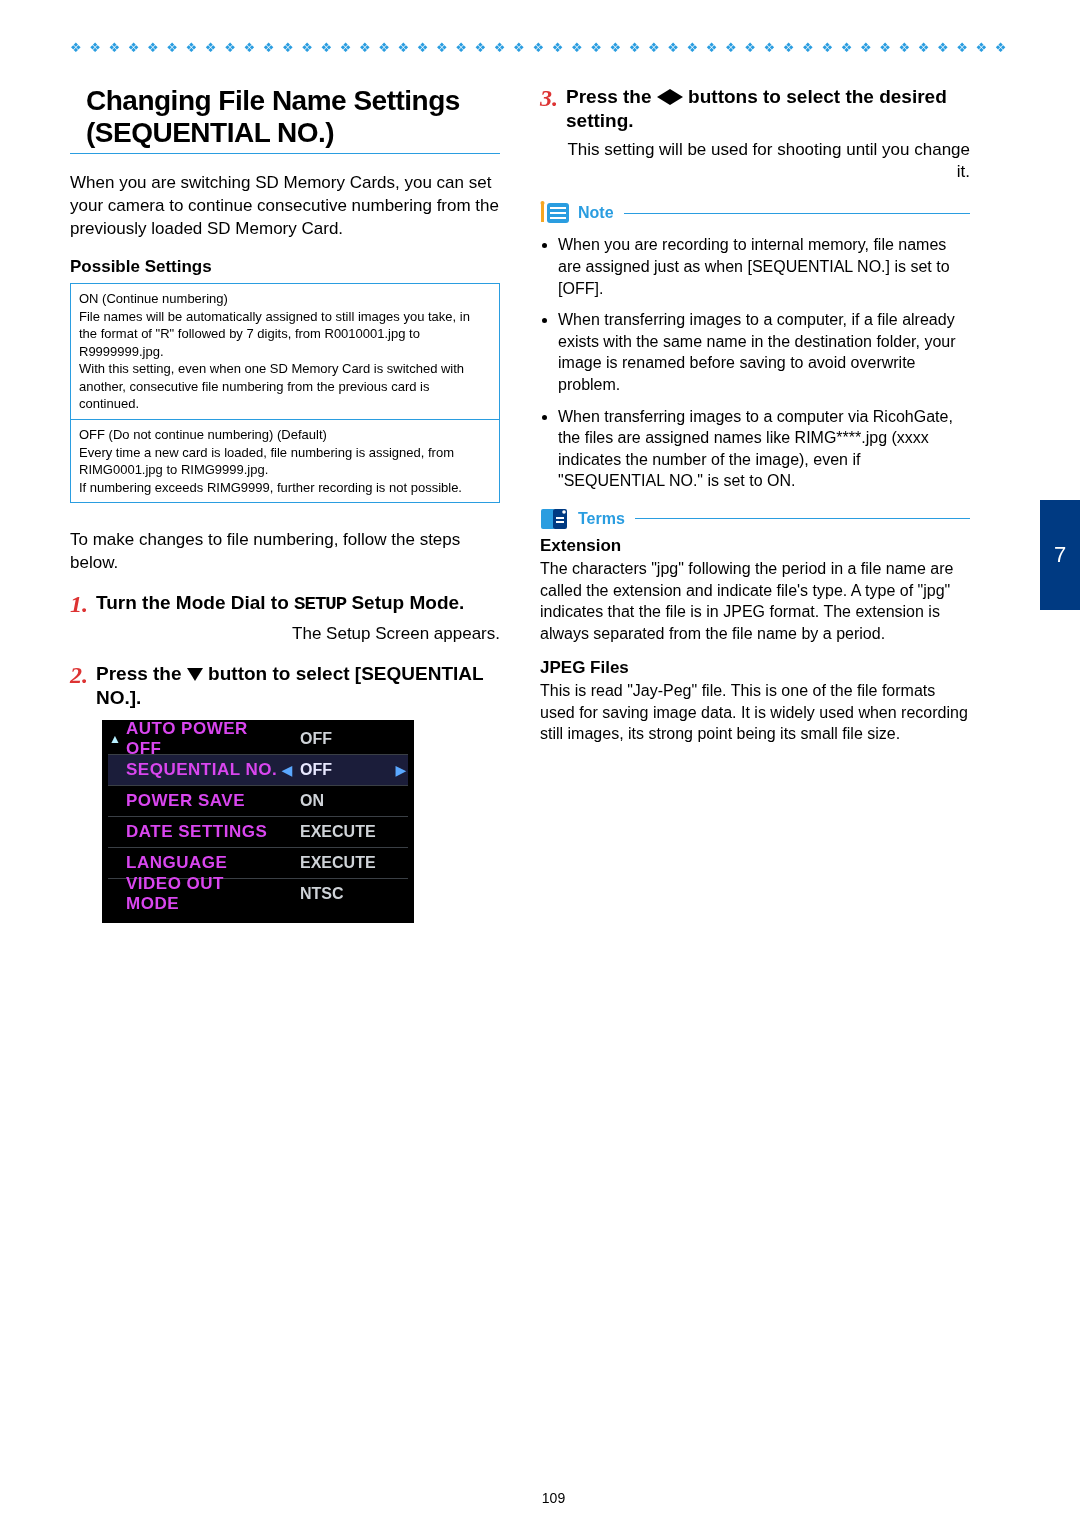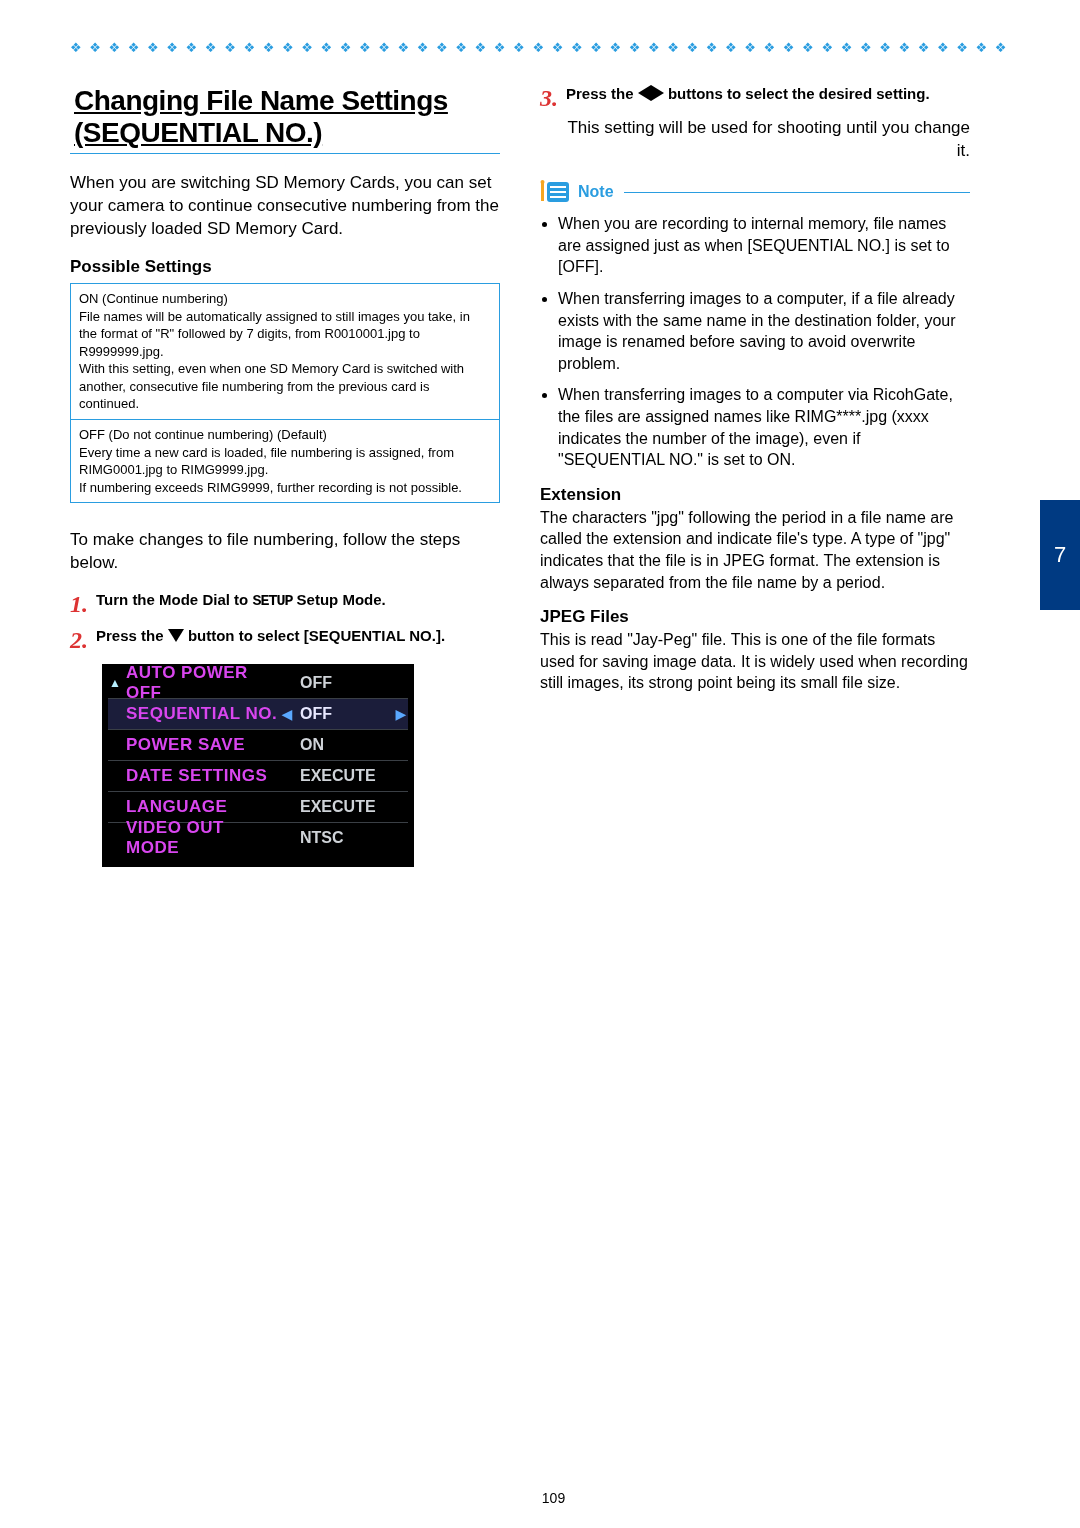--- a/index.html
+++ b/index.html
@@ -29,23 +29,22 @@
     gap: 40px;
   }
   .col {
     width: 430px;
   }
   h1.title {
     font-family: "Arial Black", Arial, sans-serif;
     font-weight: 900;
     font-size: 28px;
     line-height: 1.15;
-    margin: 0 0 4px 4px;
+    margin: 0 0 4px 16px;
     letter-spacing: -0.5px;
-    text-decoration: underline;
   }
   .title-rule {
     border: none;
     border-top: 1px solid #2a9de0;
     margin: 4px 0 18px 0;
   }
   p {
     font-size: 17px;
     line-height: 1.35;
     margin: 0 0 16px 0;
@@ -74,21 +73,21 @@
   .step-num {
     color: #d33;
     font-weight: bold;
     font-style: italic;
     font-size: 24px;
     font-family: Georgia, serif;
     margin-right: 8px;
     line-height: 1.1;
   }
   .step-text {
-    font-size: 15px;
+    font-size: 19px;
     font-weight: bold;
     line-height: 1.25;
   }
   .step-body {
     font-size: 17px;
     margin: 6px 0 16px 26px;
     line-height: 1.35;
     text-align: right;
   }
   .setup-label {
@@ -261,20 +260,21 @@
       </div>
 
       <p style="margin-top:26px">To make changes to file numbering, follow the steps below.</p>
 
       <div class="step">
         <span class="step-num">1.</span>
         <span class="step-text">
           <span>Turn the Mode Dial to </span><span class="setup-label">SETUP</span><span> Setup Mode.</span>
         </span>
       </div>
+      <div class="step-body">The Setup Screen appears.</div>
 
       <div class="step">
         <span class="step-num">2.</span>
         <span class="step-text">
           <span>Press the </span><span class="tri-down"></span><span> button to select [SEQUENTIAL NO.].</span>
         </span>
       </div>
 
       <div class="lcd">
         <div class="lcd-row">
@@ -348,20 +348,33 @@
           <span class="callout-rule"></span>
         </div>
         <ul class="bullets">
           <li>When you are recording to internal memory, file names are assigned just as when [SEQUENTIAL NO.] is set to [OFF].</li>
           <li>When transferring images to a computer, if a file already exists with the same name in the destination folder, your image is renamed before saving to avoid overwrite problem.</li>
           <li>When transferring images to a computer via RicohGate, the files are assigned names like RIMG****.jpg (xxxx indicates the number of the image), even if "SEQUENTIAL NO." is set to ON.</li>
         </ul>
       </div>
 
       <div class="callout">
+        <div class="callout-head">
+          <span class="callout-icon">
+            <svg width="32" height="24" viewBox="0 0 32 24">
+              <rect x="1" y="2" width="14" height="20" rx="2" fill="#2a9de0"></rect>
+              <rect x="13" y="2" width="14" height="20" rx="2" fill="#003a82"></rect>
+              <circle cx="24" cy="5" r="1.8" fill="#fff"></circle>
+              <rect x="16" y="10" width="8" height="2" fill="#fff"></rect>
+              <rect x="16" y="14" width="8" height="2" fill="#fff"></rect>
+            </svg>
+          </span>
+          <span class="callout-label">Terms</span>
+          <span class="callout-rule"></span>
+        </div>
         <div class="term-head">Extension</div>
         <div class="term-body">The characters "jpg" following the period in a file name are called the extension and indicate file's type. A type of "jpg" indicates that the file is in JPEG format. The extension is always separated from the file name by a period.</div>
         <div class="term-head">JPEG Files</div>
         <div class="term-body">This is read "Jay-Peg" file. This is one of the file formats used for saving image data. It is widely used when recording still images, its strong point being its small file size.</div>
       </div>
 
     </div>
   </div>
 
   <div class="side-tab">

